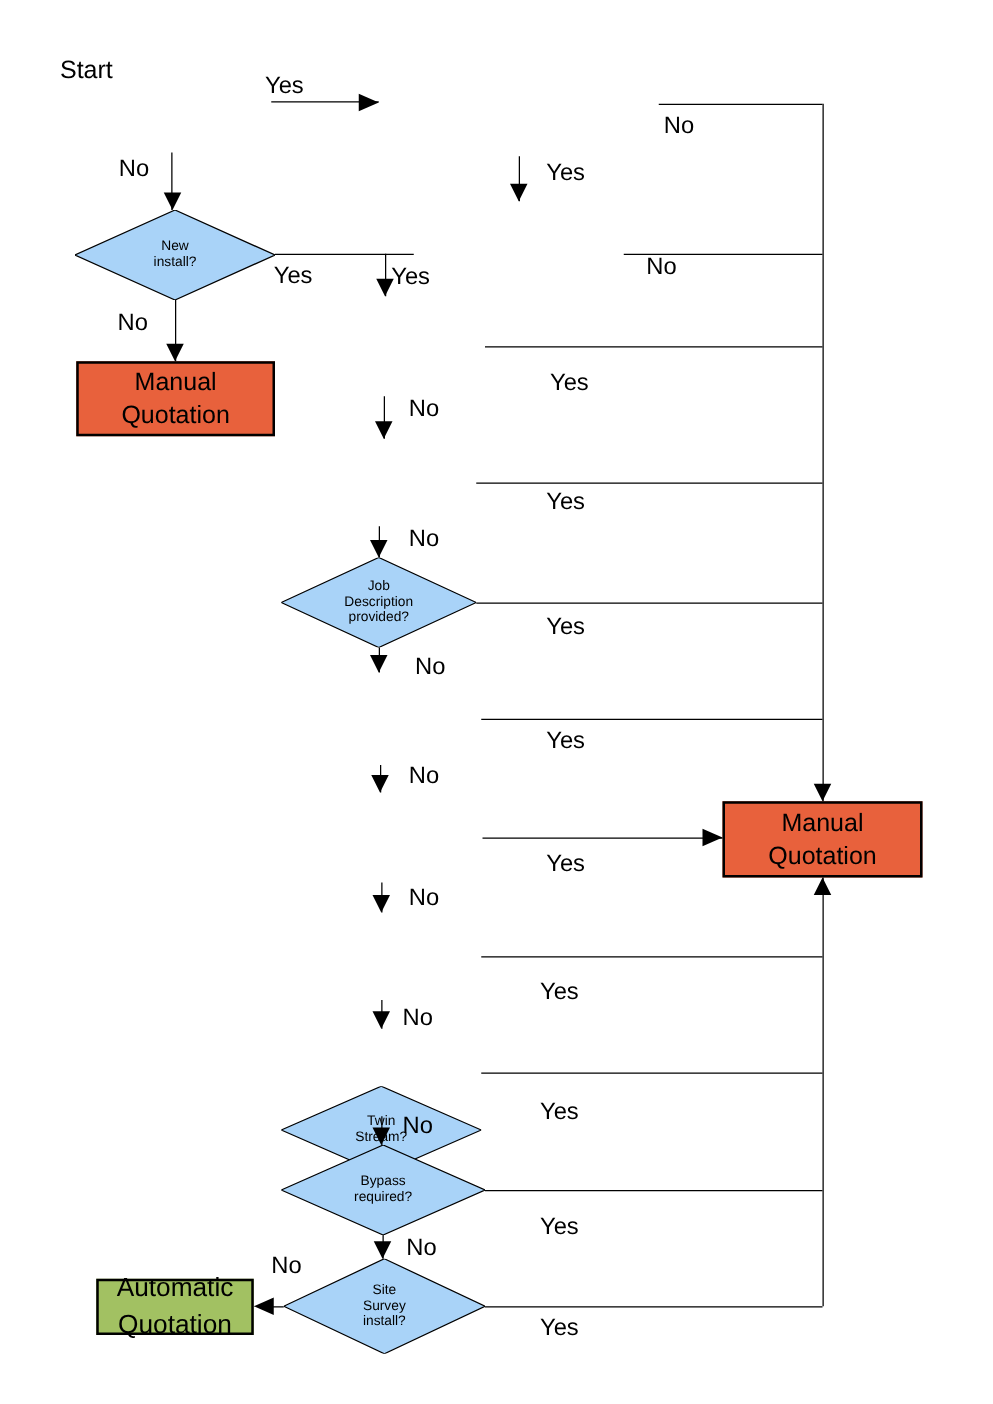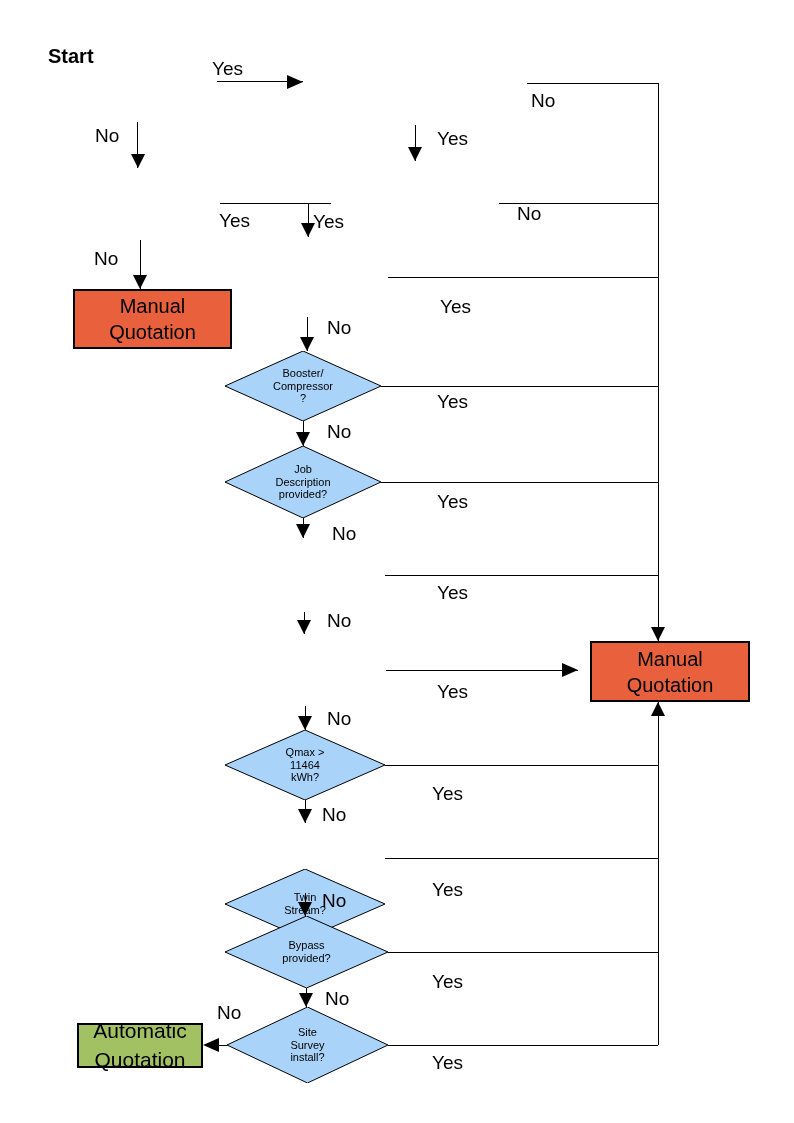--- a/index.html
+++ b/index.html
@@ -17,87 +17,78 @@
   .diamond svg{position:absolute;left:0;top:0;width:100%;height:100%;display:block;}
   .diamond svg polygon{fill:var(--decision-fill);stroke:var(--line-color);stroke-width:1;}
   .dlabel{
     position:absolute;inset:0;display:flex;align-items:center;justify-content:center;
     text-align:center;white-space:pre-line;line-height:1.18;
   }
   .box{
     position:absolute;border:2px solid #000;display:flex;align-items:center;justify-content:center;
     text-align:center;white-space:pre-line;box-sizing:border-box;
   }
-  .box.manual{background:var(--manual-fill);font-size:20px;line-height:1.3;margin-left:12px;}
+  .box.manual{background:var(--manual-fill);font-size:20px;line-height:1.3;}
   .box.automatic{background:var(--automatic-fill);font-size:21px;line-height:1.35;}
   .lineH{position:absolute;height:1px;background:var(--line-color);}
   .lineV{position:absolute;width:1px;background:var(--line-color);}
   .arr{position:absolute;width:0;height:0;border-style:solid;border-color:transparent;}
   .arr.down{border-width:14px 7px 0 7px;border-top-color:var(--line-color);}
   .arr.up{border-width:0 7px 14px 7px;border-bottom-color:var(--line-color);}
   .arr.right{border-width:7px 0 7px 16px;border-left-color:var(--line-color);}
   .arr.left{border-width:7px 16px 7px 0;border-right-color:var(--line-color);}
   .elabel{position:absolute;font-size:19px;line-height:1;}
-  .start{position:absolute;font-size:20px;font-weight:bold;}
+  .start{position:absolute;font-size:20px;font-weight:normal;}
 </style>
 </head>
 <body>
 
 <div class="canvas">
 
   <div class="start" style="left:48px;top:45px">Start</div>
 
 
 
+  <div class="diamond" style="left:60px;top:168px;width:160px;height:72px">
+    <svg viewBox="0 0 100 100" preserveAspectRatio="none">
+        <polygon points="50,0 100,50 50,100 0,50" vector-effect="non-scaling-stroke"></polygon>
+      </svg>
+    <div class="dlabel" style="font-size:11px">New
+install?</div>
+  </div>
 
 
 
-  <div class="diamond" style="left:225px;top:351px;width:156px;height:70px">
-    <svg viewBox="0 0 100 100" preserveAspectRatio="none">
-        <polygon points="50,0 100,50 50,100 0,50" vector-effect="non-scaling-stroke"></polygon>
-      </svg>
-    <div class="dlabel" style="font-size:11px">Booster/
-Compressor
-?</div>
-  </div>
 
   <div class="diamond" style="left:225px;top:446px;width:156px;height:72px">
     <svg viewBox="0 0 100 100" preserveAspectRatio="none">
         <polygon points="50,0 100,50 50,100 0,50" vector-effect="non-scaling-stroke"></polygon>
       </svg>
     <div class="dlabel" style="font-size:11px">Job
 Description
 provided?</div>
   </div>
 
 
 
-  <div class="diamond" style="left:225px;top:730px;width:160px;height:70px">
-    <svg viewBox="0 0 100 100" preserveAspectRatio="none">
-        <polygon points="50,0 100,50 50,100 0,50" vector-effect="non-scaling-stroke"></polygon>
-      </svg>
-    <div class="dlabel" style="font-size:11px">Qmax &gt;
-11464
-kWh?</div>
-  </div>
 
   <div class="diamond" style="left:225px;top:869px;width:160px;height:70px">
     <svg viewBox="0 0 100 100" preserveAspectRatio="none">
         <polygon points="50,0 100,50 50,100 0,50" vector-effect="non-scaling-stroke"></polygon>
       </svg>
     <div class="dlabel" style="font-size:11px">Twin
 Stream?</div>
   </div>
 
   <div class="diamond" style="left:225px;top:916px;width:163px;height:72px">
     <svg viewBox="0 0 100 100" preserveAspectRatio="none">
         <polygon points="50,0 100,50 50,100 0,50" vector-effect="non-scaling-stroke"></polygon>
       </svg>
     <div class="dlabel" style="font-size:11px">Bypass
-provided?</div>
+required?</div>
   </div>
 
   <div class="diamond" style="left:227px;top:1007px;width:161px;height:76px">
     <svg viewBox="0 0 100 100" preserveAspectRatio="none">
         <polygon points="50,0 100,50 50,100 0,50" vector-effect="non-scaling-stroke"></polygon>
       </svg>
     <div class="dlabel" style="font-size:11px">Site
 Survey
 install?</div>
   </div>

